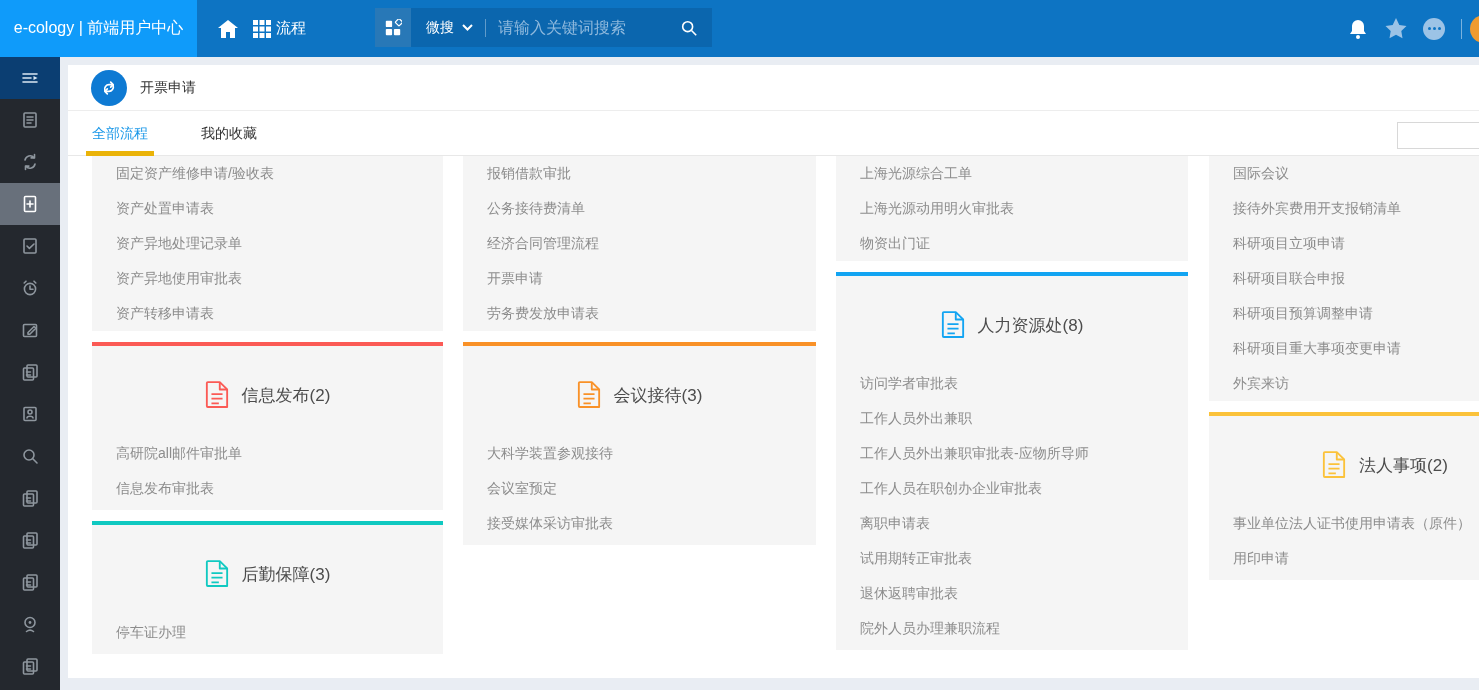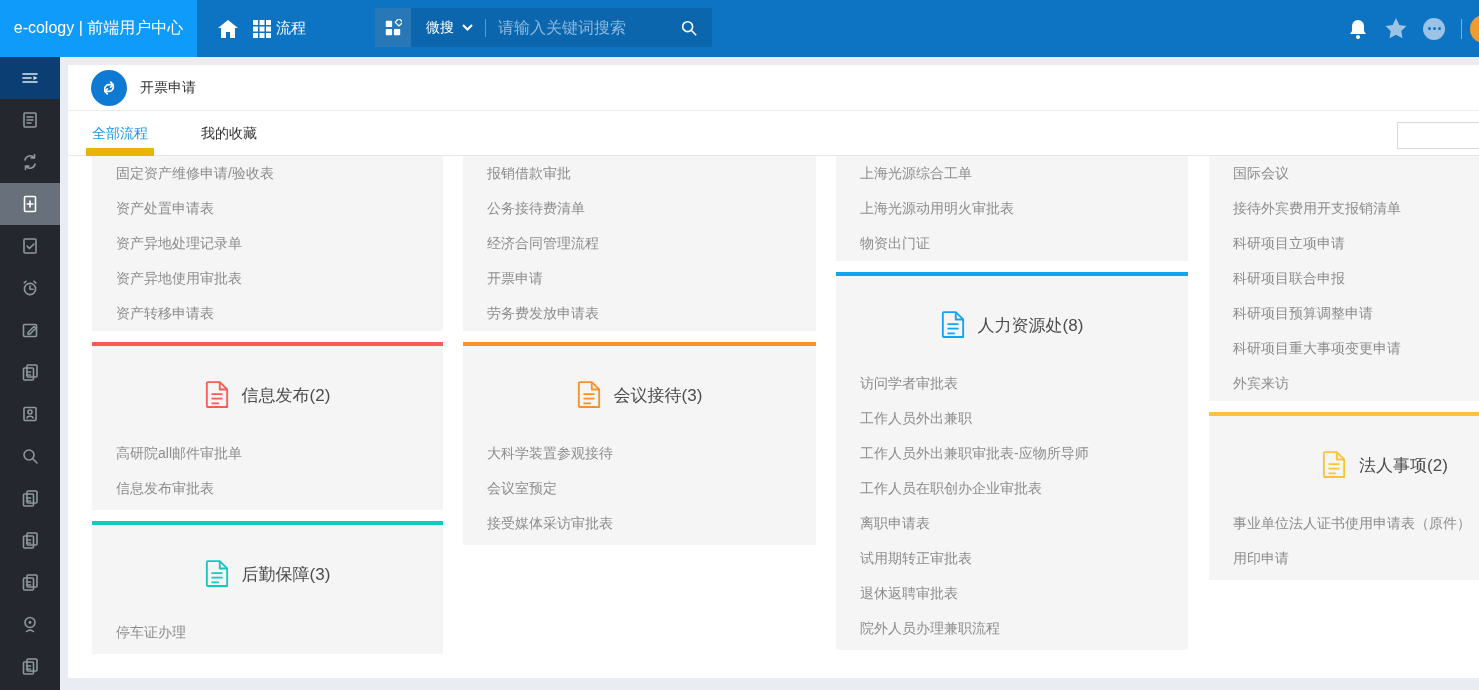--- a/index.html
+++ b/index.html
@@ -36,21 +36,21 @@
   .side-item svg { width:20px; height:20px; }
   .side-item.primary { background:#0b3e72; color:#dce8f4; }
   .side-item.active { background:#68707b; color:#ffffff; }
   
   .panel { position:absolute; left:68px; top:65px; width:1411px; height:613px; background:#fff; overflow:hidden; z-index:10; }
   .panel-header { position:absolute; top:0; left:0; right:0; height:46px; border-bottom:1px solid #ededed; display:flex; align-items:center; }
   .hdr-circle { width:36px; height:36px; border-radius:50%; background:#0e7ad3; margin-left:23px; display:flex; align-items:center; justify-content:center; }
   .hdr-title { margin-left:13px; font-size:14px; color:#333; }
   .tabrow { position:absolute; top:46px; left:0; right:0; height:45px; border-bottom:1px solid #e8e8e8; }
   .tab { position:absolute; top:0; height:45px; line-height:44px; font-size:14px; color:#333; cursor:pointer; padding:0 6px; }
-  .tab.active { color:#1a97e8; border-bottom:8px solid #eab308; }
+  .tab.active { color:#1a97e8; border-bottom:5px solid #eab308; }
   .tab-all { left:18px; }
   .tab-fav { left:103px;margin-left:24px; }
   .tab-search { position:absolute; left:1329px; top:11px; width:150px; height:27px; border:1px solid #d8d8d8; background:#fff; outline:none; padding:0 6px;
     font-family:"Liberation Sans","DejaVu Sans",sans-serif; }
   .content { position:absolute; top:91px; left:0; width:1411px; height:522px; overflow:hidden; }
   .col { position:absolute; top:0; }
   .col:nth-of-type(1){ left:24px;  width:351px; }
   .col:nth-of-type(2){ left:395px; width:353px; }
   .col:nth-of-type(3){ left:768px; width:352px; }
   .col:nth-of-type(4){ left:1141px; width:352px; }

